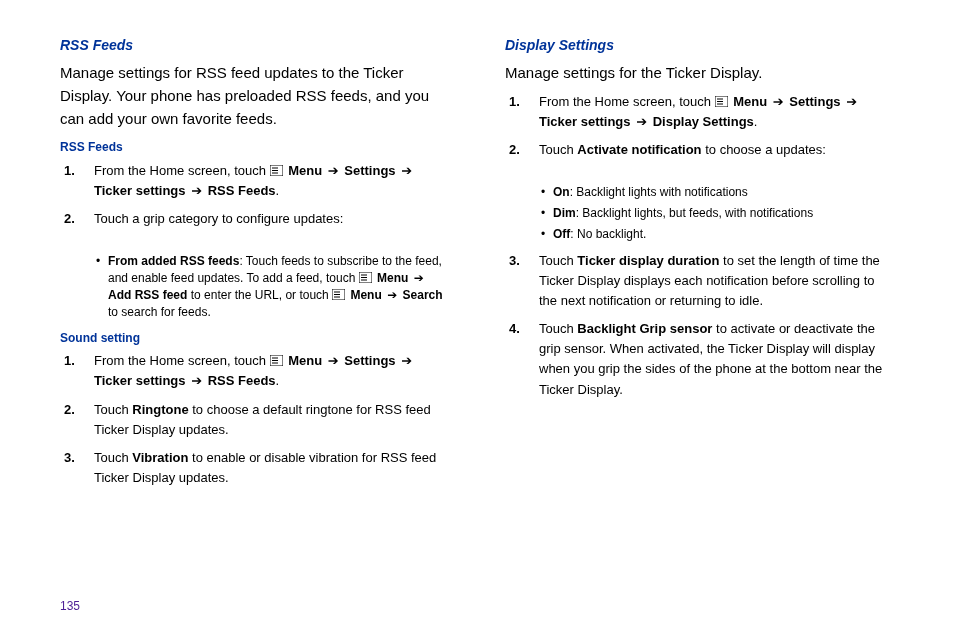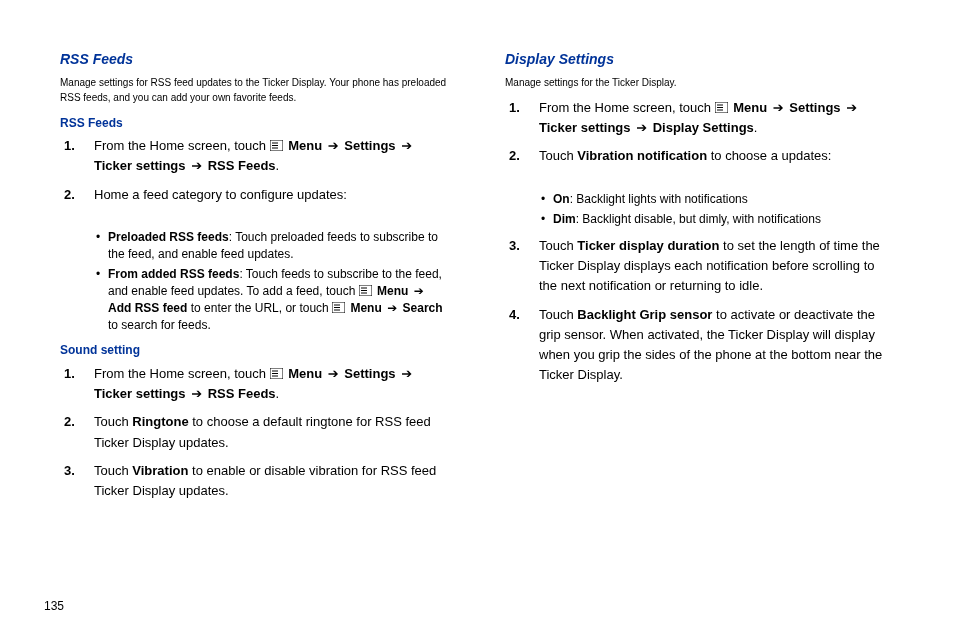--- a/index.html
+++ b/index.html
@@ -9,37 +9,37 @@
     font-family: Helvetica, Arial, sans-serif;
     color: #000;
     width: 954px;
     height: 636px;
     box-sizing: border-box;
     font-size: 13px;
     line-height: 1.55;
   }
   .page {
     display: flex;
-    padding: 49px 60px 20px 60px;
+    padding: 35px 60px 20px 60px;
     gap: 56px;
   }
   .col {
     flex: 1;
     min-width: 0;
   }
   .sec-title {
     color: #003399;
     font-weight: bold;
     font-style: italic;
     font-size: 14px;
     margin-bottom: 4px;
   }
   .intro {
     margin-bottom: 8px;
-    font-size: 10px;
+    font-size: 15px;
   }
   .sub-title {
     color: #003399;
     font-weight: bold;
     font-size: 12px;
     margin-top: 6px;
     margin-bottom: 4px;
   }
   .ol {
     list-style: none;
@@ -81,24 +81,24 @@
     display: inline-block;
     width: 13px;
     height: 11px;
     position: relative;
     vertical-align: -1px;
     margin-right: 2px;
   }
   .menu-icon svg { display: block; }
   .page-num {
     position: absolute;
-    left: 44px;
+    left: 60px;
     bottom: 20px;
     font-size: 12px;
-    color: #000000;
+    color: #4c1d95;
   }
 </style>
 </head>
 <body>
 
 <div class="page">
 
   <div class="col">
     <div class="sec-title">RSS Feeds</div>
     <div class="intro">Manage settings for RSS feed updates to the Ticker Display. Your phone has preloaded RSS feeds, and you can add your own favorite feeds.</div>
@@ -117,25 +117,22 @@
         <b>Menu</b>
         <span class="arrow">➔</span>
         <b>Settings</b>
         <span class="arrow">➔</span>
         <b>Ticker settings</b>
         <span class="arrow">➔</span>
         <b>RSS Feeds</b><span>.</span>
       </li>
       <li>
         <span class="num">2.</span>
-        <span>Home a feed category to configure updates:</span>
+        <span>Touch a grip category to configure updates:</span>
         <ul class="bul cond">
-          <li>
-            <b>Preloaded RSS feeds</b><span>: Touch preloaded feeds to subscribe to the feed, and enable feed updates.</span>
-          </li>
           <li>
             <b>From added RSS feeds</b><span>: Touch feeds to subscribe to the feed, and enable feed updates. To add a feed, touch </span>
             <span class="menu-icon"><svg viewBox="0 0 13 11">
                   <rect x="0" y="0" width="13" height="11" fill="none" stroke="#000" stroke-width="1"></rect>
                   <line x1="2" y1="3" x2="8" y2="3" stroke="#000" stroke-width="1"></line>
                   <line x1="2" y1="5.5" x2="8" y2="5.5" stroke="#000" stroke-width="1"></line>
                   <line x1="2" y1="8" x2="8" y2="8" stroke="#000" stroke-width="1"></line>
                 </svg></span>
             <b>Menu</b>
             <span class="arrow">➔</span>
@@ -202,24 +199,25 @@
         <b>Menu</b>
         <span class="arrow">➔</span>
         <b>Settings</b>
         <span class="arrow">➔</span>
         <b>Ticker settings</b>
         <span class="arrow">➔</span>
         <b>Display Settings</b><span>.</span>
       </li>
       <li>
         <span class="num">2.</span>
-        <span>Touch </span><b>Vibration notification</b><span> to choose a updates:</span>
+        <span>Touch </span><b>Activate notification</b><span> to choose a updates:</span>
         <ul class="bul cond">
           <li><b>On</b><span>: Backlight lights with notifications</span></li>
-          <li><b>Dim</b><span>: Backlight disable, but dimly, with notifications</span></li>
+          <li><b>Dim</b><span>: Backlight lights, but feeds, with notifications</span></li>
+          <li><b>Off</b><span>: No backlight.</span></li>
         </ul>
       </li>
       <li>
         <span class="num">3.</span>
         <span>Touch </span><b>Ticker display duration</b><span> to set the length of time the Ticker Display displays each notification before scrolling to the next notification or returning to idle.</span>
       </li>
       <li>
         <span class="num">4.</span>
         <span>Touch </span><b>Backlight Grip sensor</b><span> to activate or deactivate the grip sensor. When activated, the Ticker Display will display when you grip the sides of the phone at the bottom near the Ticker Display.</span>
       </li>

